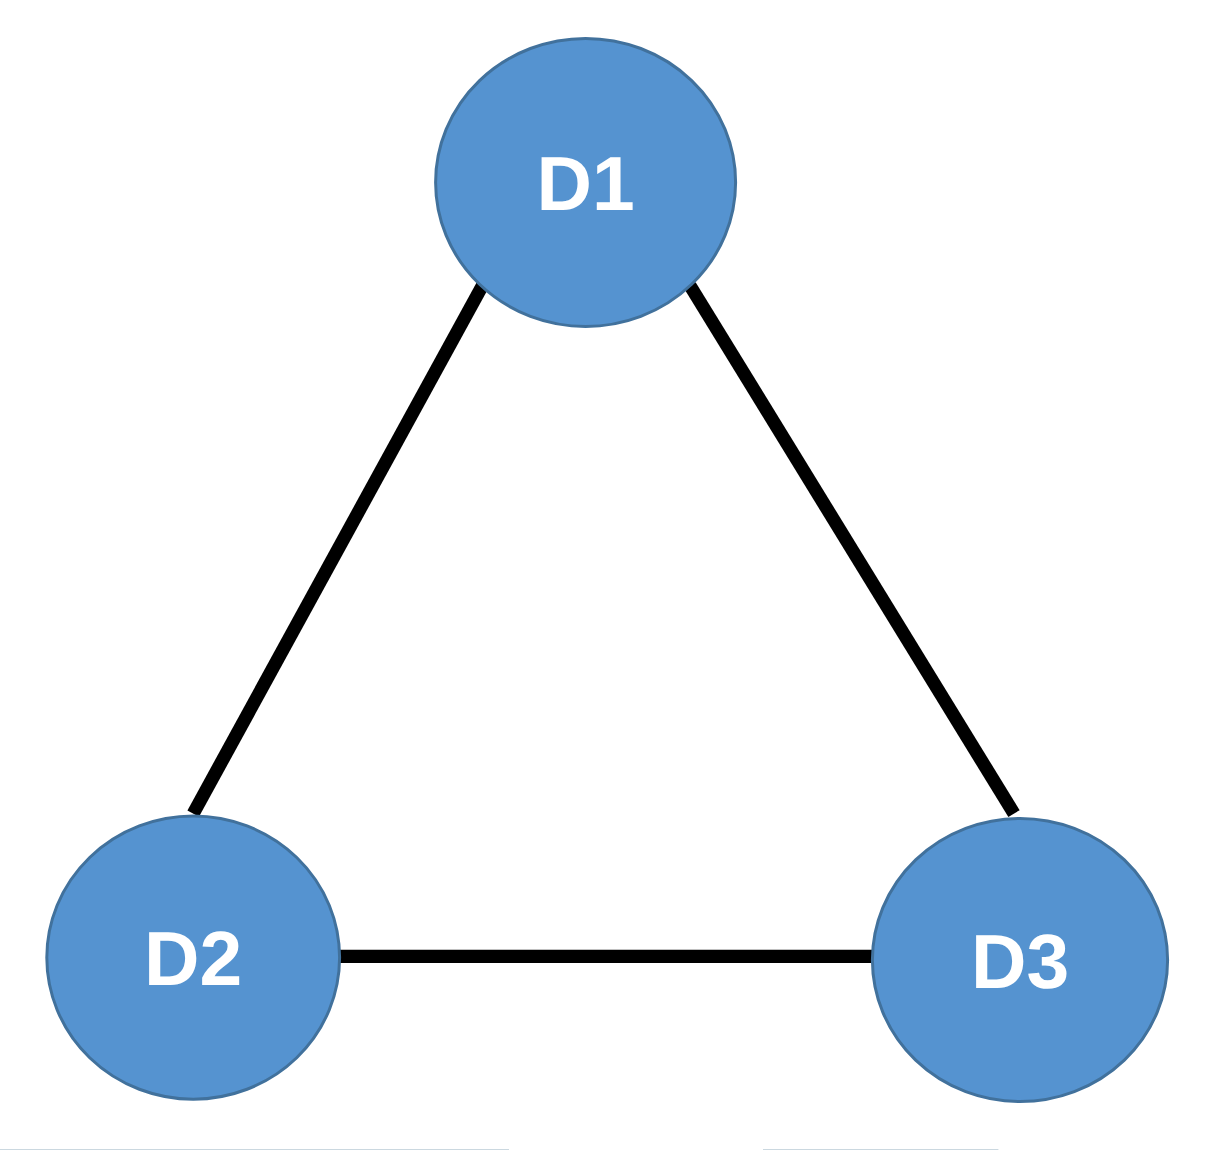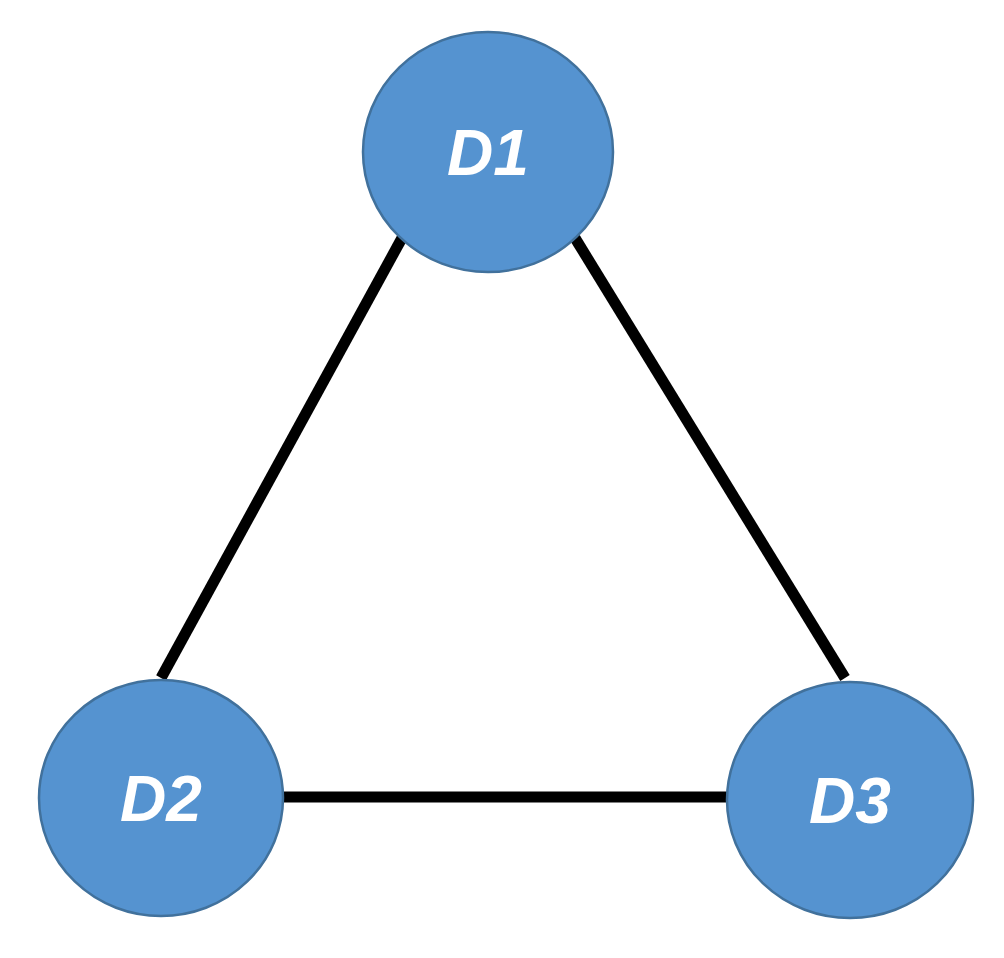--- a/index.html
+++ b/index.html
@@ -9,21 +9,20 @@
     width: 1004px;
     height: 958px;
     overflow: hidden;
     font-family: "Liberation Sans", sans-serif;
   }
   .canvas-wrap {
     position: relative;
     width: 832px;
     height: 958px;
     background: #0c4a6e;
-    font-style: italic;
   }
   svg.diagram {
     display: block;
     width: 1004px;
     height: 958px;
   }
   .node-label {
     font-family: "Liberation Sans", "DejaVu Sans", sans-serif;
     font-weight: bold;
     text-anchor: middle;

